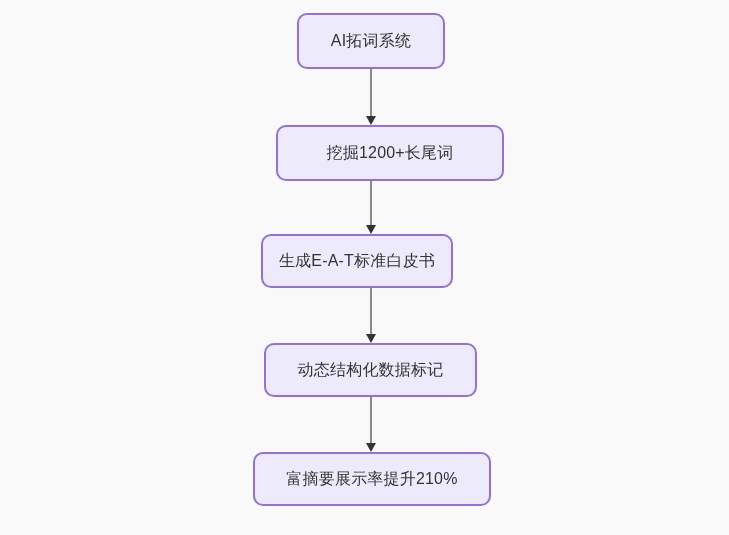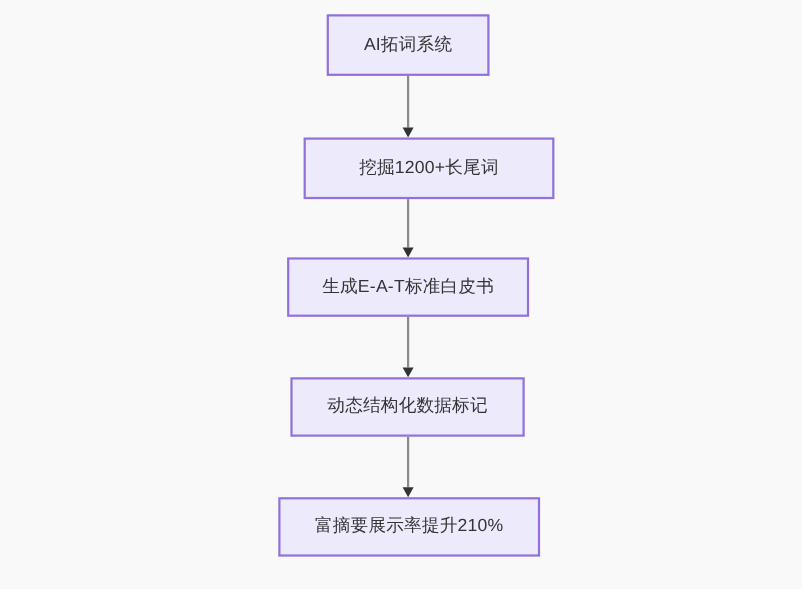--- a/index.html
+++ b/index.html
@@ -17,21 +17,21 @@
     position: relative;
     width: 729px;
     height: 535px;
     background: #f9f9f9;
   }
   .node {
     position: absolute;
     box-sizing: border-box;
     background: #edeafc;
     border: 2px solid #9370db;
-    border-radius: 0;
+    border-radius: 10px;
     display: flex;
     align-items: center;
     justify-content: center;
     z-index: 2;
   }
   .node-label {
     font-size: 16px;
     line-height: 1.2;
     color: #333333;
     text-align: center;
@@ -55,21 +55,21 @@
     width: 0;
     height: 0;
     border-left: 5px solid transparent;
     border-right: 5px solid transparent;
     border-top: 9px solid #333333;
   }
 
   
   #node-0 { left: 297px; top: 13px;  width: 148px; height: 56px; }
   #node-1 { left: 276px; top: 125px; width: 228px; height: 56px; }
-  #node-2 { left: 261px; top: 234px; width: 220px; height: 54px; }
+  #node-2 { left: 261px; top: 234px; width: 192px; height: 54px; }
   #node-3 { left: 264px; top: 343px; width: 213px; height: 54px; }
   #node-4 { left: 253px; top: 452px; width: 238px; height: 54px; }
 
   
   #connector-0 { left: 370px; top: 69px;  height: 56px; }
   #connector-1 { left: 370px; top: 181px; height: 53px; }
   #connector-2 { left: 370px; top: 288px; height: 55px; }
   #connector-3 { left: 370px; top: 397px; height: 55px; }
 </style>
 </head>

